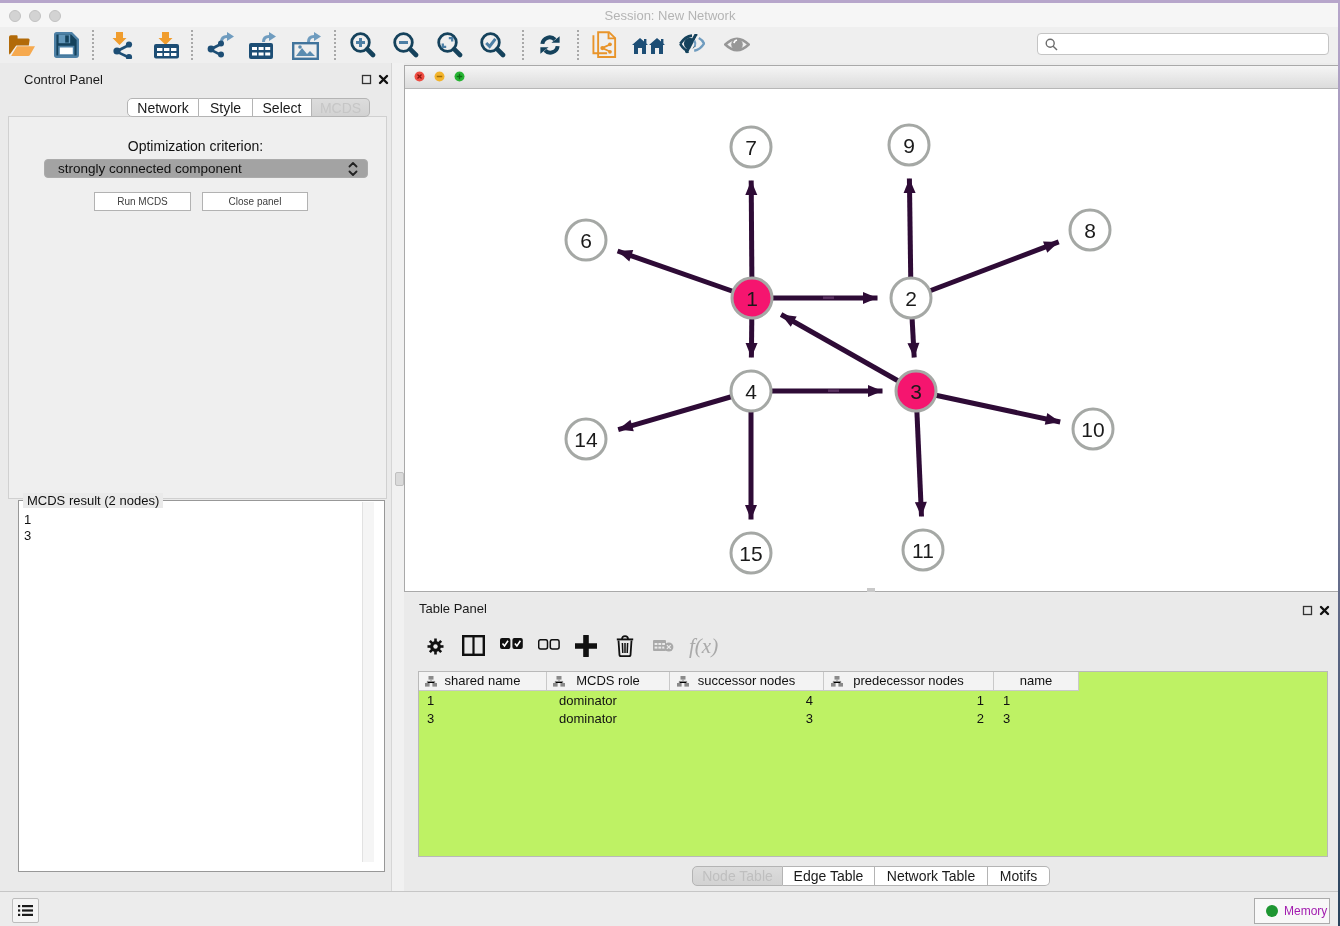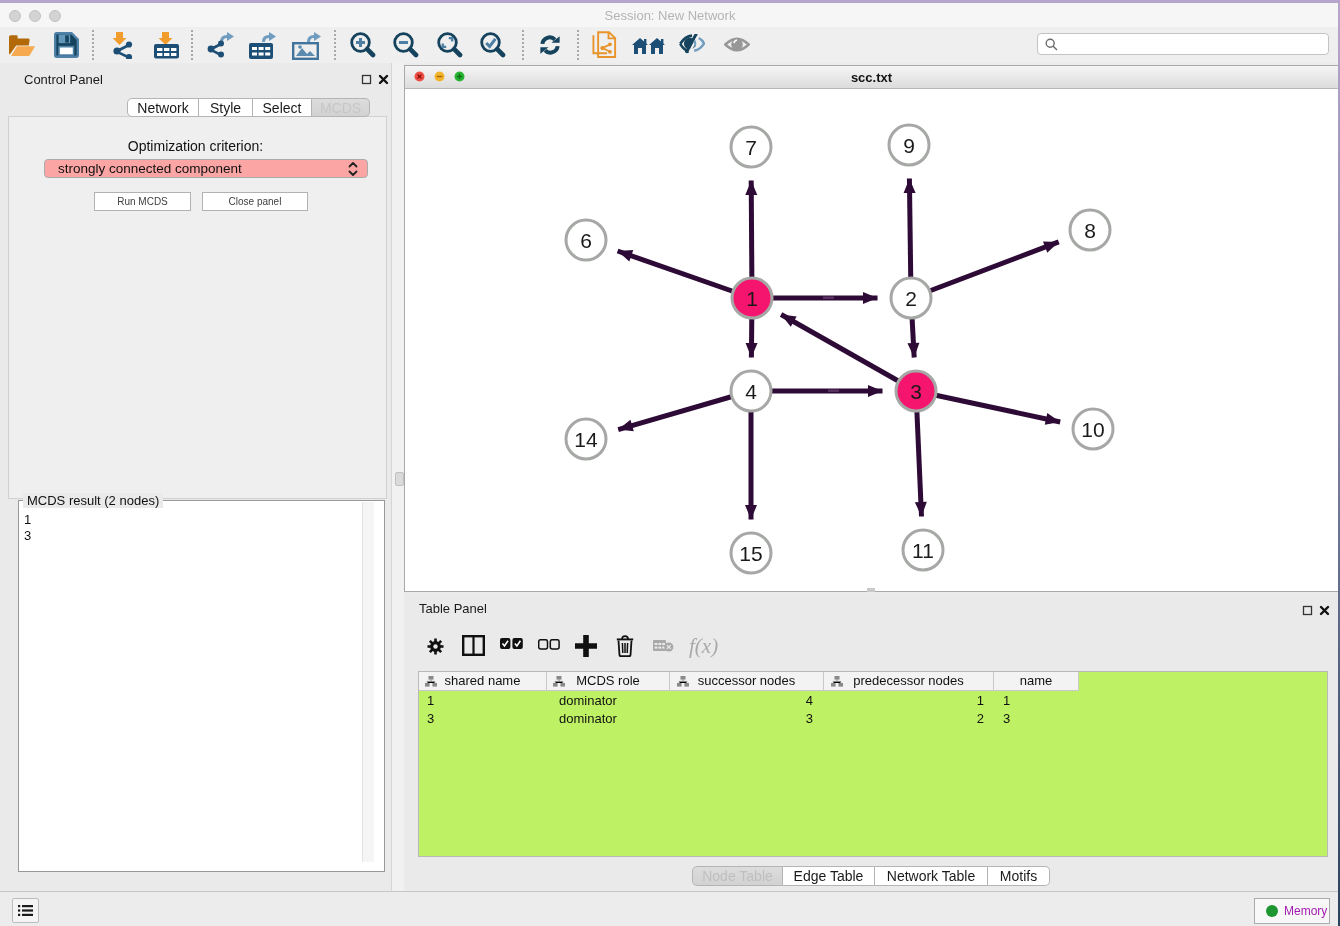--- a/index.html
+++ b/index.html
@@ -20,21 +20,21 @@
 #cpanel{left:0;top:0;width:391px;height:828px;background:#eaeaea;border-right:1px solid #d6d6d6;}
 #cp-title{left:24px;top:9px;font-size:13px;color:#1a1a1a;}
 #gutter{left:392px;top:0;width:12px;height:828px;background:#f1f1f1;}
 #ghandle{left:395px;top:409px;width:7px;height:12px;background:#dadada;border:1px solid #c0c0c0;border-radius:2px;}
 .tabbar{top:35px;left:79px;height:19px;display:flex;padding-left:48px;}
 .tab{box-sizing:border-box;border:1px solid #b4b4b4;border-left:none;background:#fff;color:#1a1a1a;display:flex;align-items:center;justify-content:center;font-size:14px;}
 .tab.first{border-left:1px solid #b4b4b4;border-radius:5px 0 0 5px;}
 .tab.sel{background:linear-gradient(#dcdcdc,#d2d2d2);color:#c6c6c6;border-radius:0 5px 5px 0;}
 #cp-content{left:8px;top:53px;width:377px;height:381px;background:#efefef;border:1px solid #d0d0d0;}
 #optlabel{left:0;top:75px;width:391px;text-align:center;font-size:14px;color:#111;}
-#dropdown{left:44px;top:96px;width:309px;height:17px;background:#fca5a5;border:1px solid #ababab;border-radius:4px;font-size:13.5px;color:#111;line-height:17px;padding-left:13px;}
+#dropdown{left:44px;top:96px;width:309px;height:17px;background:#a3a3a3;border:1px solid #ababab;border-radius:4px;font-size:13.5px;color:#111;line-height:17px;padding-left:13px;}
 .btn{height:17px;background:#fff;border:1px solid #b2b2b2;border-radius:0;font-size:10px;color:#404040;display:flex;align-items:center;justify-content:center;}
 #btn-run{left:94px;top:129px;width:95px;}
 #btn-close{left:202px;top:129px;width:104px;}
 #mcdsbox{left:18px;top:437px;width:365px;height:370px;border:1px solid #989898;background:#fff;}
 #mcdslabel{left:23px;top:430px;background:#eaeaea;padding:0 4px;font-size:13px;color:#111;}
 #mcdsvals{left:24px;top:449px;font-size:13px;color:#111;line-height:16px;}
 #mcdssb{left:362px;top:439px;width:11px;height:360px;background:#f5f5f5;border-left:1px solid #e2e2e2;}
 
 #netwin{left:404px;top:2px;width:933px;height:525px;background:#fff;border:1px solid #a9a9a9;}
 #nettitle{left:0;top:0;width:933px;height:22px;background:linear-gradient(#f5f5f5,#dcdcdc);border-bottom:1px solid #b7b7b7;}
@@ -264,21 +264,20 @@
           <path d="M3.8 3.8 L8.2 8.2 M8.2 3.8 L3.8 8.2" stroke="#8c130c" stroke-width="1.4"></path>
         </svg>
       <svg class="abs mtl" style="left:29px;" width="11" height="11" viewBox="0 0 12 12">
           <circle cx="6" cy="6" r="5.5" fill="#f3b42c"></circle>
           <path d="M3 6 L9 6" stroke="#a06e08" stroke-width="1.5"></path>
         </svg>
       <svg class="abs mtl" style="left:49px;" width="11" height="11" viewBox="0 0 12 12">
           <circle cx="6" cy="6" r="5.5" fill="#27b434"></circle>
           <path d="M3 6 L9 6 M6 3 L6 9" stroke="#0d6e14" stroke-width="1.5"></path>
         </svg>
-      <div class="abs" id="netname">scc.txt</div>
     </div>
     <div class="abs" id="graph" style="left:0;top:23px;">
       <svg width="933" height="564" viewBox="0 0 933 564">
         <defs>
           <marker id="arr" viewBox="0 0 16 13" refX="15" refY="6.5" markerWidth="16" markerHeight="13" markerUnits="userSpaceOnUse" orient="auto">
             <path d="M0.5 0.5 L15 6.5 L0.5 12.5 Z" fill="#2e0b36"></path>
           </marker>
         </defs>
         <g stroke="#2e0b36" stroke-width="5" marker-end="url(#arr)">
           <line x1="347" y1="209" x2="346.2" y2="91.5"></line>

